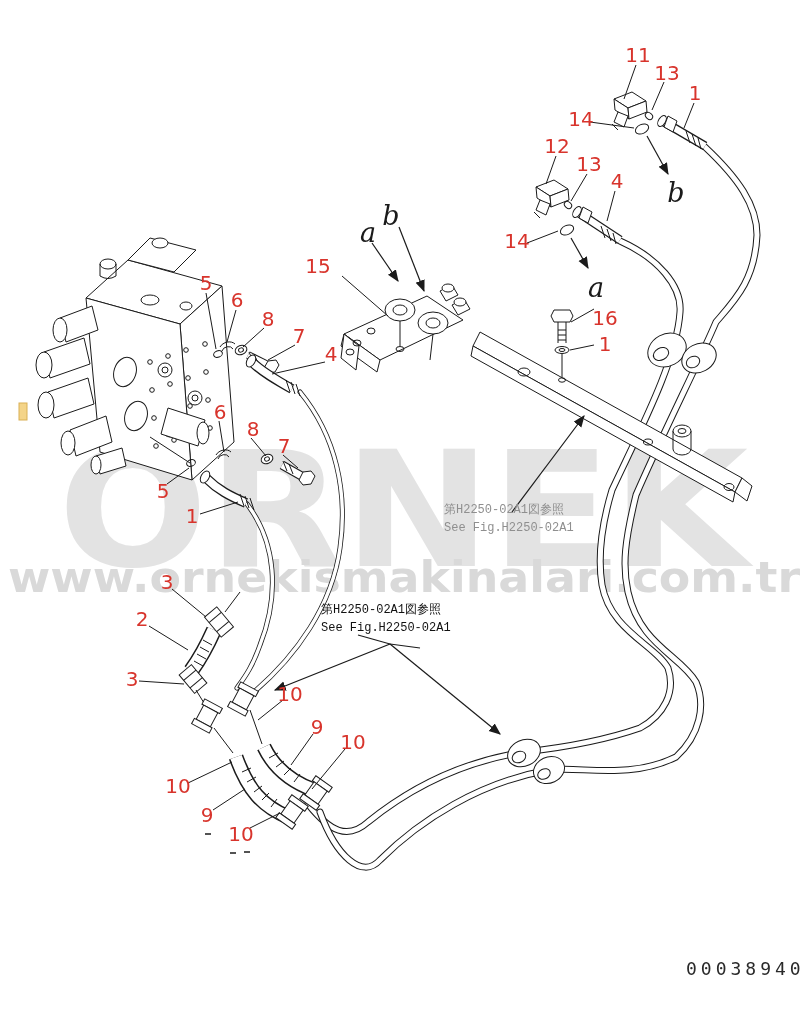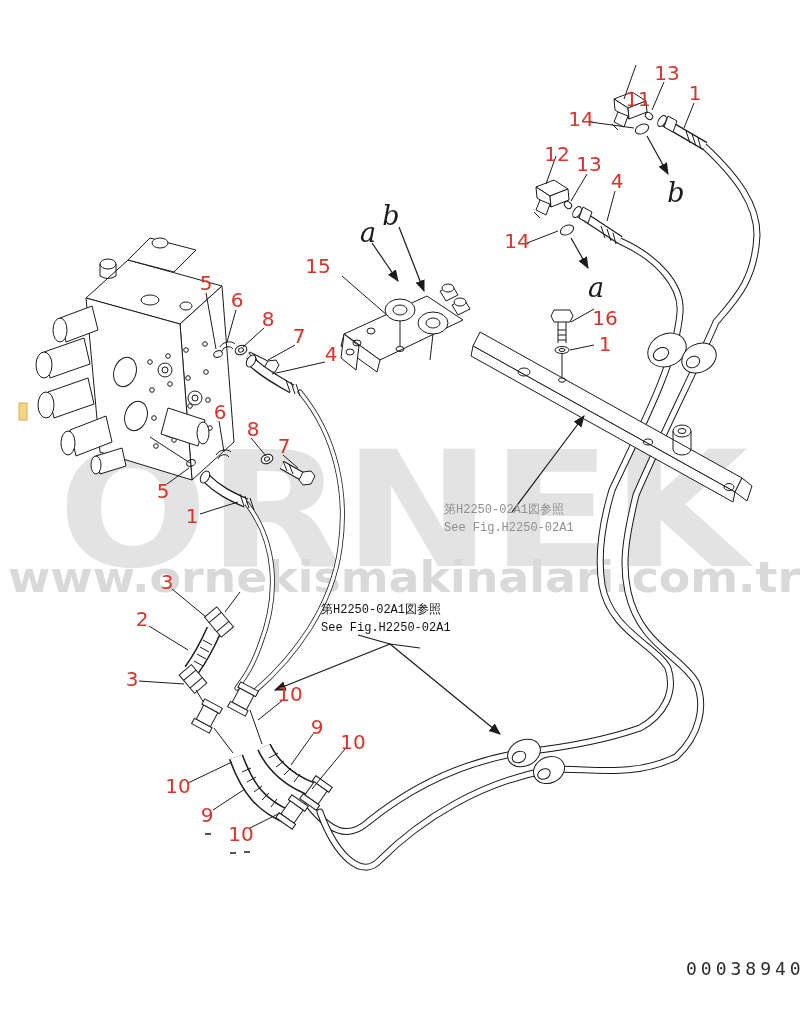--- a/index.html
+++ b/index.html
@@ -339,25 +339,25 @@
 </svg>
 
 
 <div class="txt figref figref-right"><div>第H2250-02A1図参照</div><div>See Fig.H2250-02A1</div></div>
 
 <div class="txt figref figref-mid"><div>第H2250-02A1図参照</div><div>See Fig.H2250-02A1</div></div>
 
 <div class="txt drawing-no">00038940</div>
 
 <div id="callouts">
-      <div class="callout-label" style="left: 638px; top: 55px; margin-top: 44px;">11</div>
+      <div class="callout-label" style="left: 638px; top: 55px;">11</div>
       <div class="callout-label" style="left: 667px; top: 73px;">13</div>
       <div class="callout-label" style="left: 695px; top: 93px;">1</div>
       <div class="callout-label" style="left: 581px; top: 119px;">14</div>
-      <div class="callout-label" style="left: 557px; top: 146px; margin-top: 8px;">12</div>
+      <div class="callout-label" style="left: 557px; top: 146px;">12</div>
       <div class="callout-label" style="left: 589px; top: 164px;">13</div>
       <div class="callout-label" style="left: 617px; top: 181px;">4</div>
       <div class="letter-label" style="left: 676px; top: 192px;">b</div>
       <div class="letter-label" style="left: 391px; top: 215px;">b</div>
       <div class="letter-label" style="left: 368px; top: 232px;">a</div>
       <div class="callout-label" style="left: 318px; top: 266px;">15</div>
       <div class="callout-label" style="left: 517px; top: 241px;">14</div>
       <div class="letter-label" style="left: 596px; top: 287px;">a</div>
       <div class="callout-label" style="left: 605px; top: 318px;">16</div>
       <div class="callout-label" style="left: 605px; top: 344px;">1</div>

